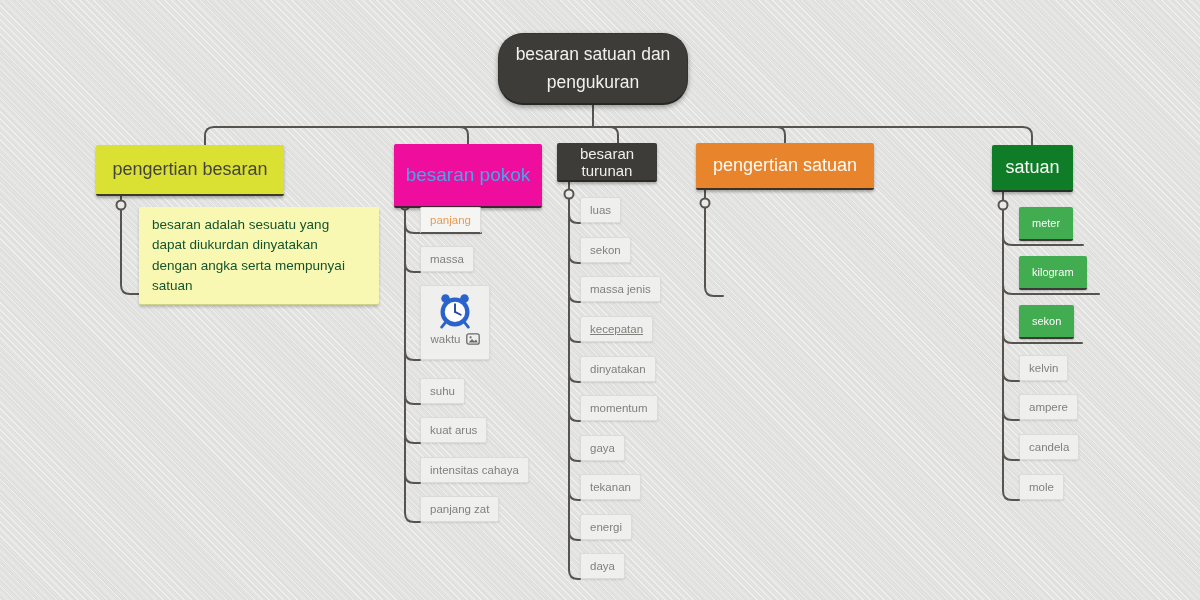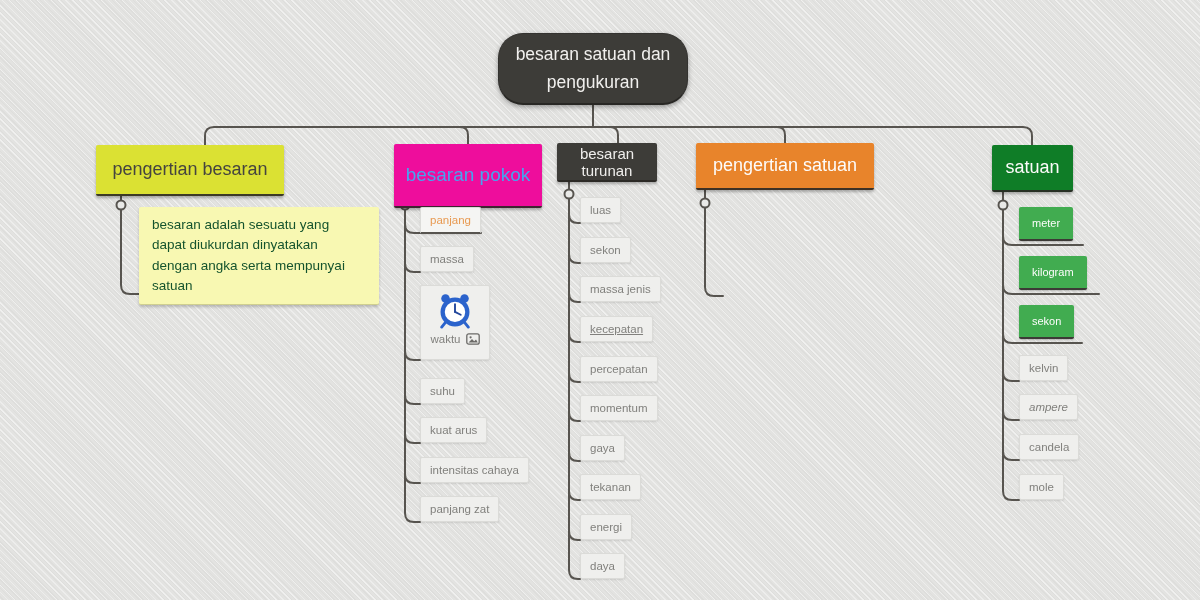--- a/index.html
+++ b/index.html
@@ -146,35 +146,35 @@
   <div class="node leaf" style="left:420px;top:457px;">intensitas cahaya</div>
   <div class="node leaf" style="left:420px;top:496px;">panjang zat</div>
 
   <div class="node topic t-dark" style="left:557px;top:143px;width:100px;height:39px;">
     <span>besaran turunan</span>
   </div>
   <div class="node leaf" style="left:580px;top:197px;">luas</div>
   <div class="node leaf" style="left:580px;top:237px;">sekon</div>
   <div class="node leaf" style="left:580px;top:276px;">massa jenis</div>
   <div class="node leaf" style="left:580px;top:316px;text-decoration:underline;">kecepatan</div>
-  <div class="node leaf" style="left:580px;top:356px;">percepatan</div>
+  <div class="node leaf" style="left:580px;top:356px;">dinyatakan</div>
   <div class="node leaf" style="left:580px;top:395px;">momentum</div>
   <div class="node leaf" style="left:580px;top:435px;">gaya</div>
   <div class="node leaf" style="left:580px;top:474px;">tekanan</div>
   <div class="node leaf" style="left:580px;top:514px;">energi</div>
   <div class="node leaf" style="left:580px;top:553px;">daya</div>
 
   <div class="node topic t-orange" style="left:696px;top:143px;width:178px;height:47px;">
     <span>pengertian satuan</span>
   </div>
 
   <div class="node topic t-green" style="left:992px;top:145px;width:81px;height:47px;">
     <span>satuan</span>
   </div>
   <div class="leaf-green" style="left:1019px;top:207px;">meter</div>
   <div class="leaf-green" style="left:1019px;top:256px;">kilogram</div>
   <div class="leaf-green" style="left:1019px;top:305px;">sekon</div>
   <div class="node leaf" style="left:1019px;top:355px;">kelvin</div>
-  <div class="node leaf" style="left:1019px;top:394px;font-style:italic;">ampere</div>
+  <div class="node leaf" style="left:1019px;top:394px;">ampere</div>
   <div class="node leaf" style="left:1019px;top:434px;">candela</div>
   <div class="node leaf" style="left:1019px;top:474px;">mole</div>
 
 </div>
 
 </body></html>

